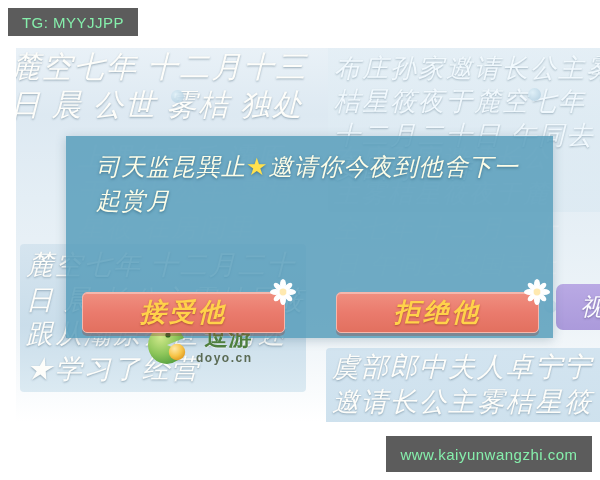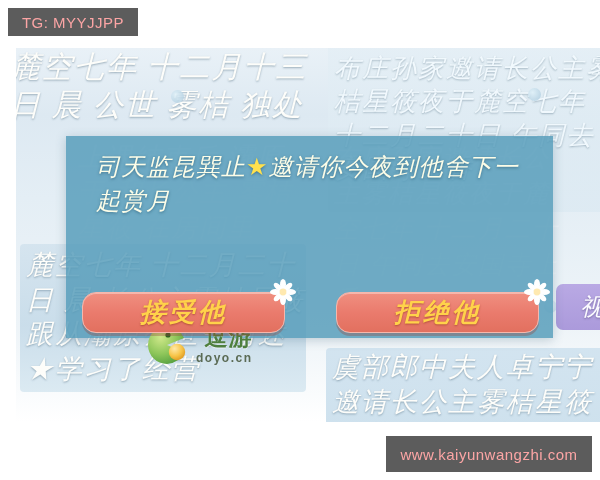--- a/index.html
+++ b/index.html
@@ -17,21 +17,21 @@
     width: 600px;
     height: 480px;
     background: #ffffff;
     overflow: hidden;
   }
 
   
   .wm {
     position: absolute;
     background: #5c5c5c;
-    color: #fca5a5;
+    color: #86efac;
     font-family: "Liberation Sans", sans-serif;
     letter-spacing: .5px;
     display: flex;
     align-items: center;
     justify-content: center;
     white-space: nowrap;
   }
   #wm-top {
     left: 8px;  top: 8px;
     width: 130px; height: 28px;
@@ -194,21 +194,21 @@
     letter-spacing: 1.5px;
     margin-top: 3px;
   }
 
   
   .choice-btn {
     position: absolute;
     width: 203px; height: 41px;
     background: linear-gradient(180deg,#f08f80 0%, #ea7b6d 50%, #e2705f 100%);
     border: 1px solid #f6b7ac;
-    border-radius: 14px;
+    border-radius: 5px;
     box-shadow: 0 3px 0 rgba(150,70,60,.35), inset 0 1px 0 rgba(255,255,255,.35);
     display: flex;
     align-items: center;
     justify-content: center;
     cursor: pointer;
   }
   .choice-label {
     font-family: "Liberation Serif", serif;
     font-style: italic;
     font-weight: bold;

